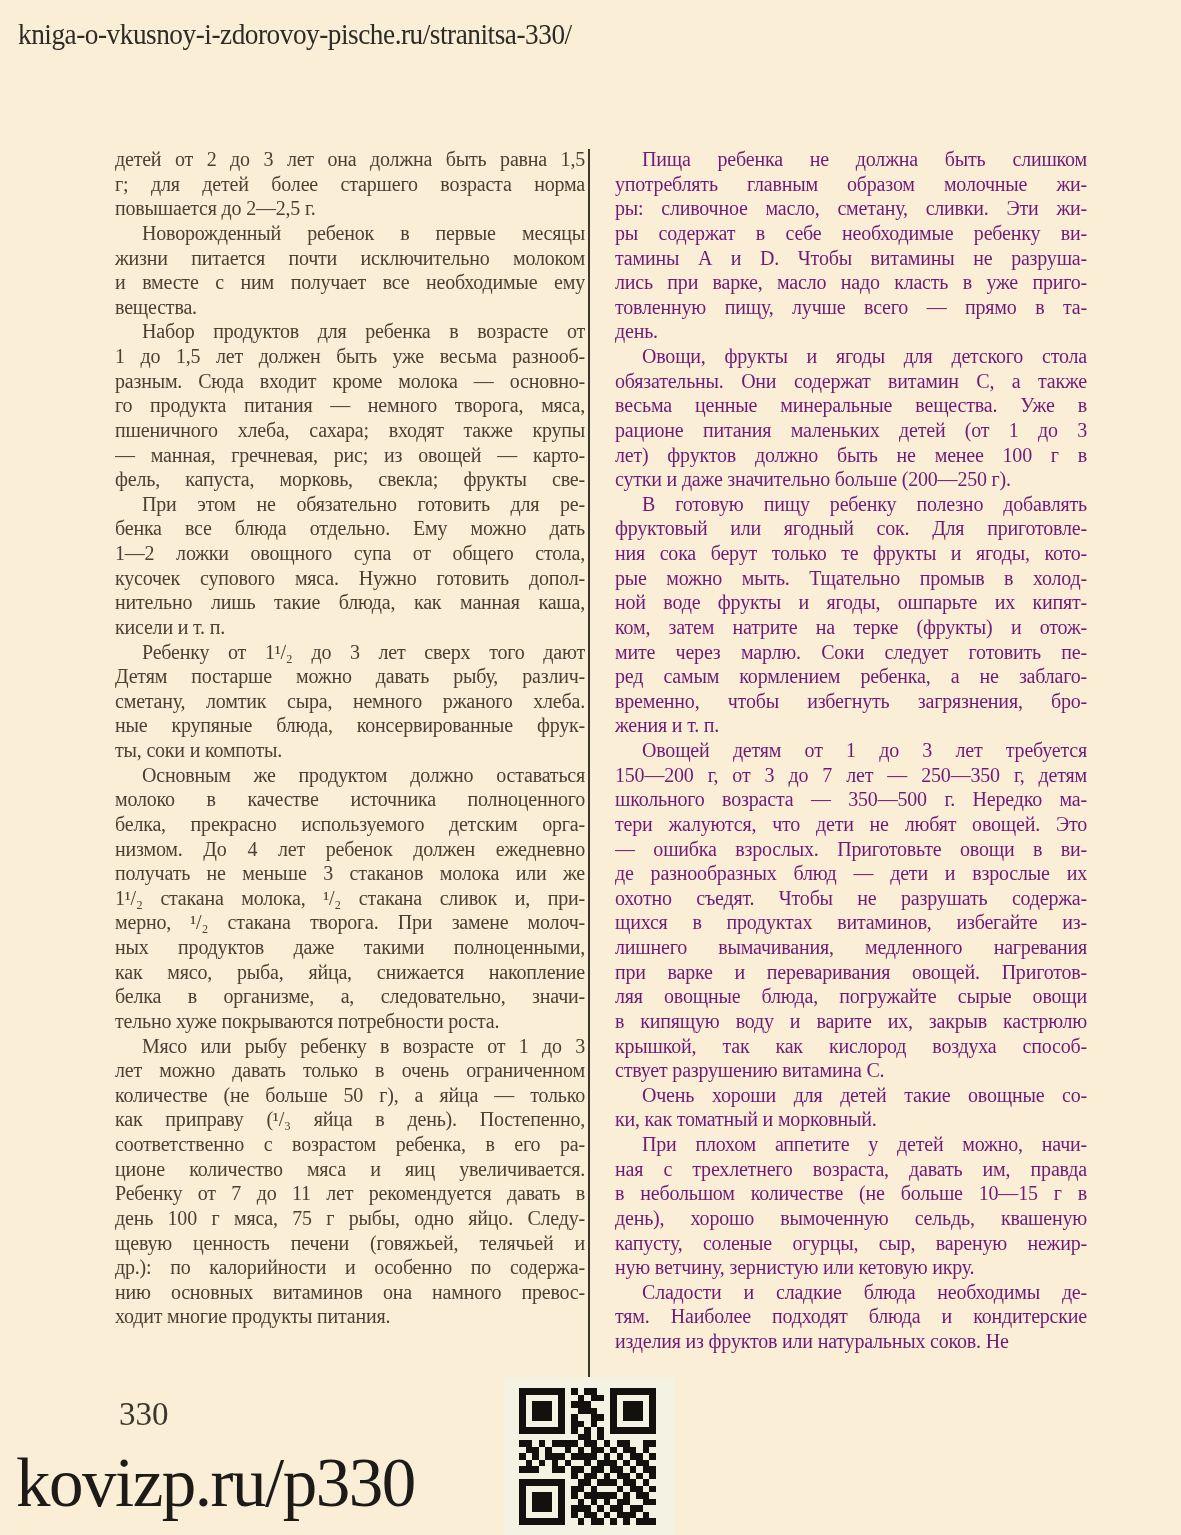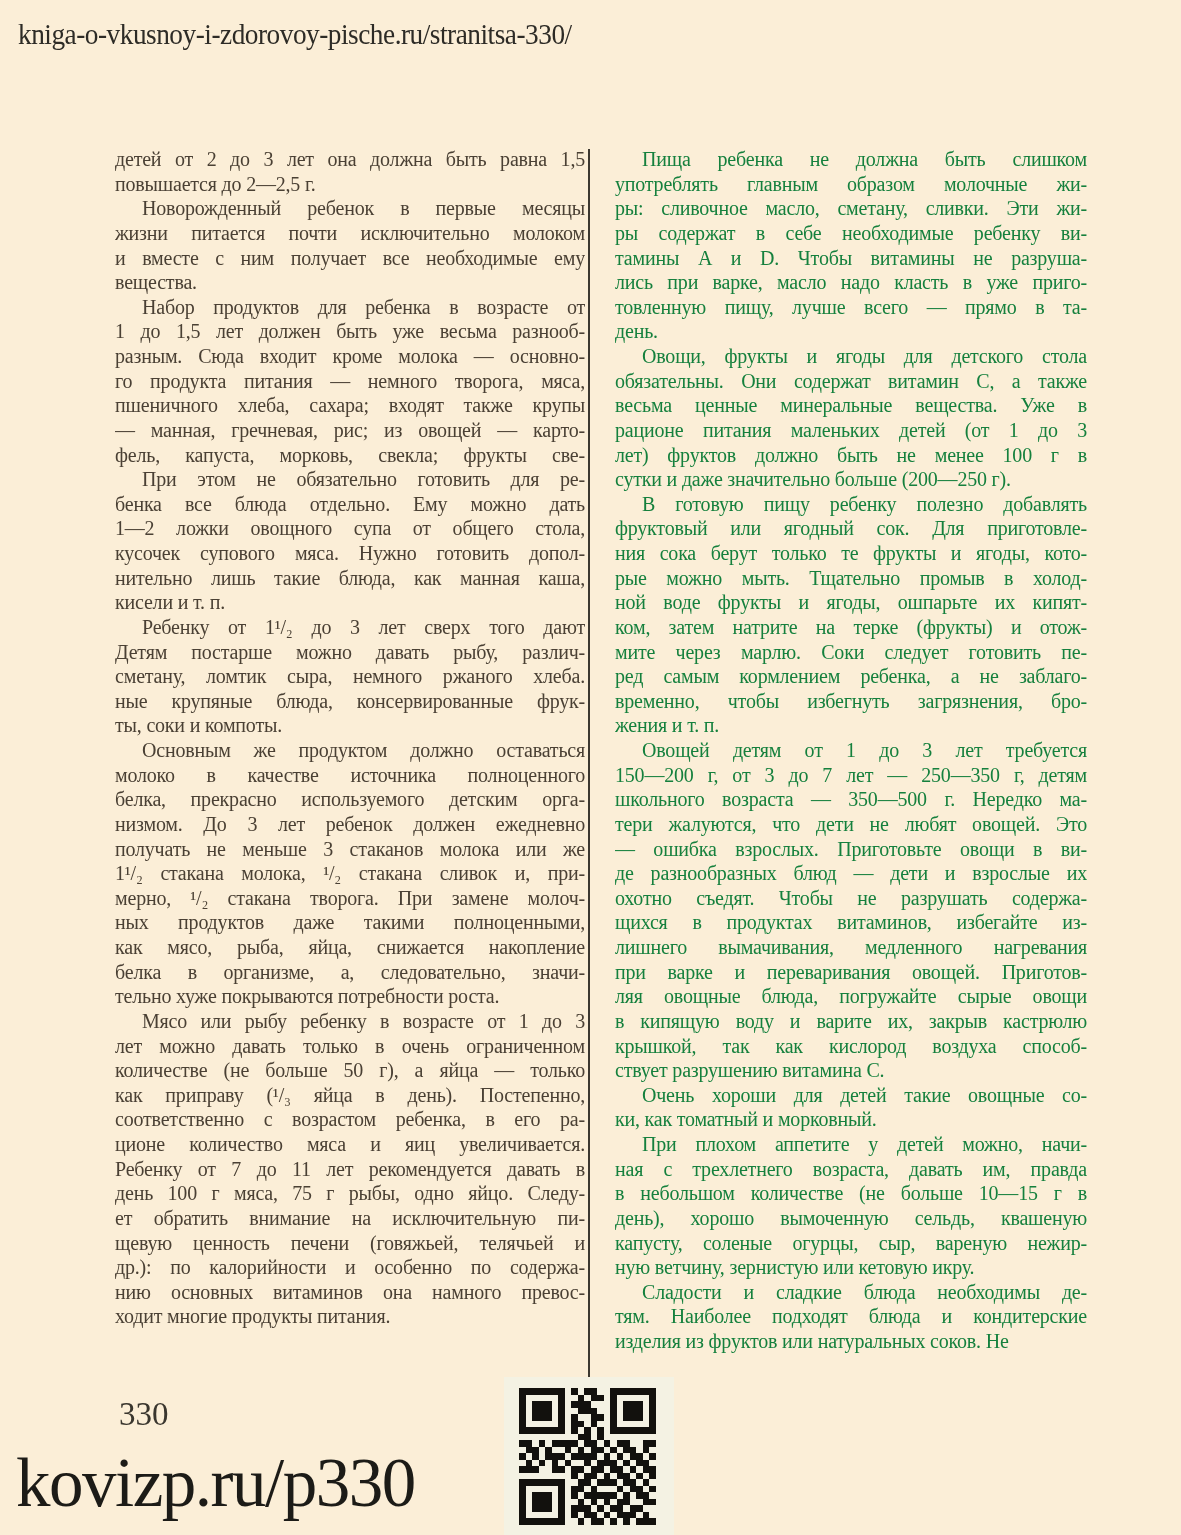--- a/index.html
+++ b/index.html
@@ -28,20 +28,21 @@
 </head>
 <body>
 
 <div class="page" style="background: rgb(251, 238, 215);">
 
   <div class="header-url" style="color: rgb(45, 43, 38);">kniga-o-vkusnoy-i-zdorovoy-pische.ru/stranitsa-330/</div>
 
   <div class="col col-left" style="color: rgb(74, 64, 52);">
       <div class="para">
         <div class="line">детей от 2 до 3 лет она должна быть равна 1,5</div>
+        <div class="line">г; для детей более старшего возраста норма</div>
         <div class="line last">повышается до 2—2,5 г.</div>
       </div>
       <div class="para">
         <div class="line indent">Новорожденный ребенок в первые месяцы</div>
         <div class="line">жизни питается почти исключительно молоком</div>
         <div class="line">и вместе с ним получает все необходимые ему</div>
         <div class="line last">вещества.</div>
       </div>
       <div class="para">
         <div class="line indent">Набор продуктов для ребенка в возрасте от</div>
@@ -64,49 +65,48 @@
         <div class="line indent">Ребенку от 1¹/₂ до 3 лет сверх того дают</div>
         <div class="line">Детям постарше можно давать рыбу, различ-</div>
         <div class="line">сметану, ломтик сыра, немного ржаного хлеба.</div>
         <div class="line">ные крупяные блюда, консервированные фрук-</div>
         <div class="line last">ты, соки и компоты.</div>
       </div>
       <div class="para">
         <div class="line indent">Основным же продуктом должно оставаться</div>
         <div class="line">молоко в качестве источника полноценного</div>
         <div class="line">белка, прекрасно используемого детским орга-</div>
-        <div class="line">низмом. До 3 лет ребенок должен ежедневно</div>
+        <div class="line">низмом. До 4 лет ребенок должен ежедневно</div>
         <div class="line">получать не меньше 3 стаканов молока или же</div>
         <div class="line">1¹/₂ стакана молока, ¹/₂ стакана сливок и, при-</div>
         <div class="line">мерно, ¹/₂ стакана творога. При замене молоч-</div>
         <div class="line">ных продуктов даже такими полноценными,</div>
         <div class="line">как мясо, рыба, яйца, снижается накопление</div>
         <div class="line">белка в организме, а, следовательно, значи-</div>
         <div class="line last">тельно хуже покрываются потребности роста.</div>
       </div>
       <div class="para">
         <div class="line indent">Мясо или рыбу ребенку в возрасте от 1 до 3</div>
         <div class="line">лет можно давать только в очень ограниченном</div>
         <div class="line">количестве (не больше 50 г), а яйца — только</div>
         <div class="line">как приправу (¹/₃ яйца в день). Постепенно,</div>
         <div class="line">соответственно с возрастом ребенка, в его ра-</div>
         <div class="line">ционе количество мяса и яиц увеличивается.</div>
         <div class="line">Ребенку от 7 до 11 лет рекомендуется давать в</div>
         <div class="line">день 100 г мяса, 75 г рыбы, одно яйцо. Следу-</div>
-        <div class="line">ет обратить внимание на исключительную пи-</div>
         <div class="line">щевую ценность печени (говяжьей, телячьей и</div>
         <div class="line">др.): по калорийности и особенно по содержа-</div>
         <div class="line">нию основных витаминов она намного превос-</div>
         <div class="line last">ходит многие продукты питания.</div>
       </div>
     </div>
 
   <div class="divider" style="background: rgb(60, 56, 48);"></div>
 
-  <div class="col col-right" style="color: #15803d;">
+  <div class="col col-right" style="color: #701a75;">
       <div class="para">
         <div class="line indent">Пища ребенка не должна быть слишком</div>
         <div class="line">употреблять главным образом молочные жи-</div>
         <div class="line">ры: сливочное масло, сметану, сливки. Эти жи-</div>
         <div class="line">ры содержат в себе необходимые ребенку ви-</div>
         <div class="line">тамины А и D. Чтобы витамины не разруша-</div>
         <div class="line">лись при варке, масло надо класть в уже приго-</div>
         <div class="line">товленную пищу, лучше всего — прямо в та-</div>
         <div class="line last">день.</div>
       </div>

